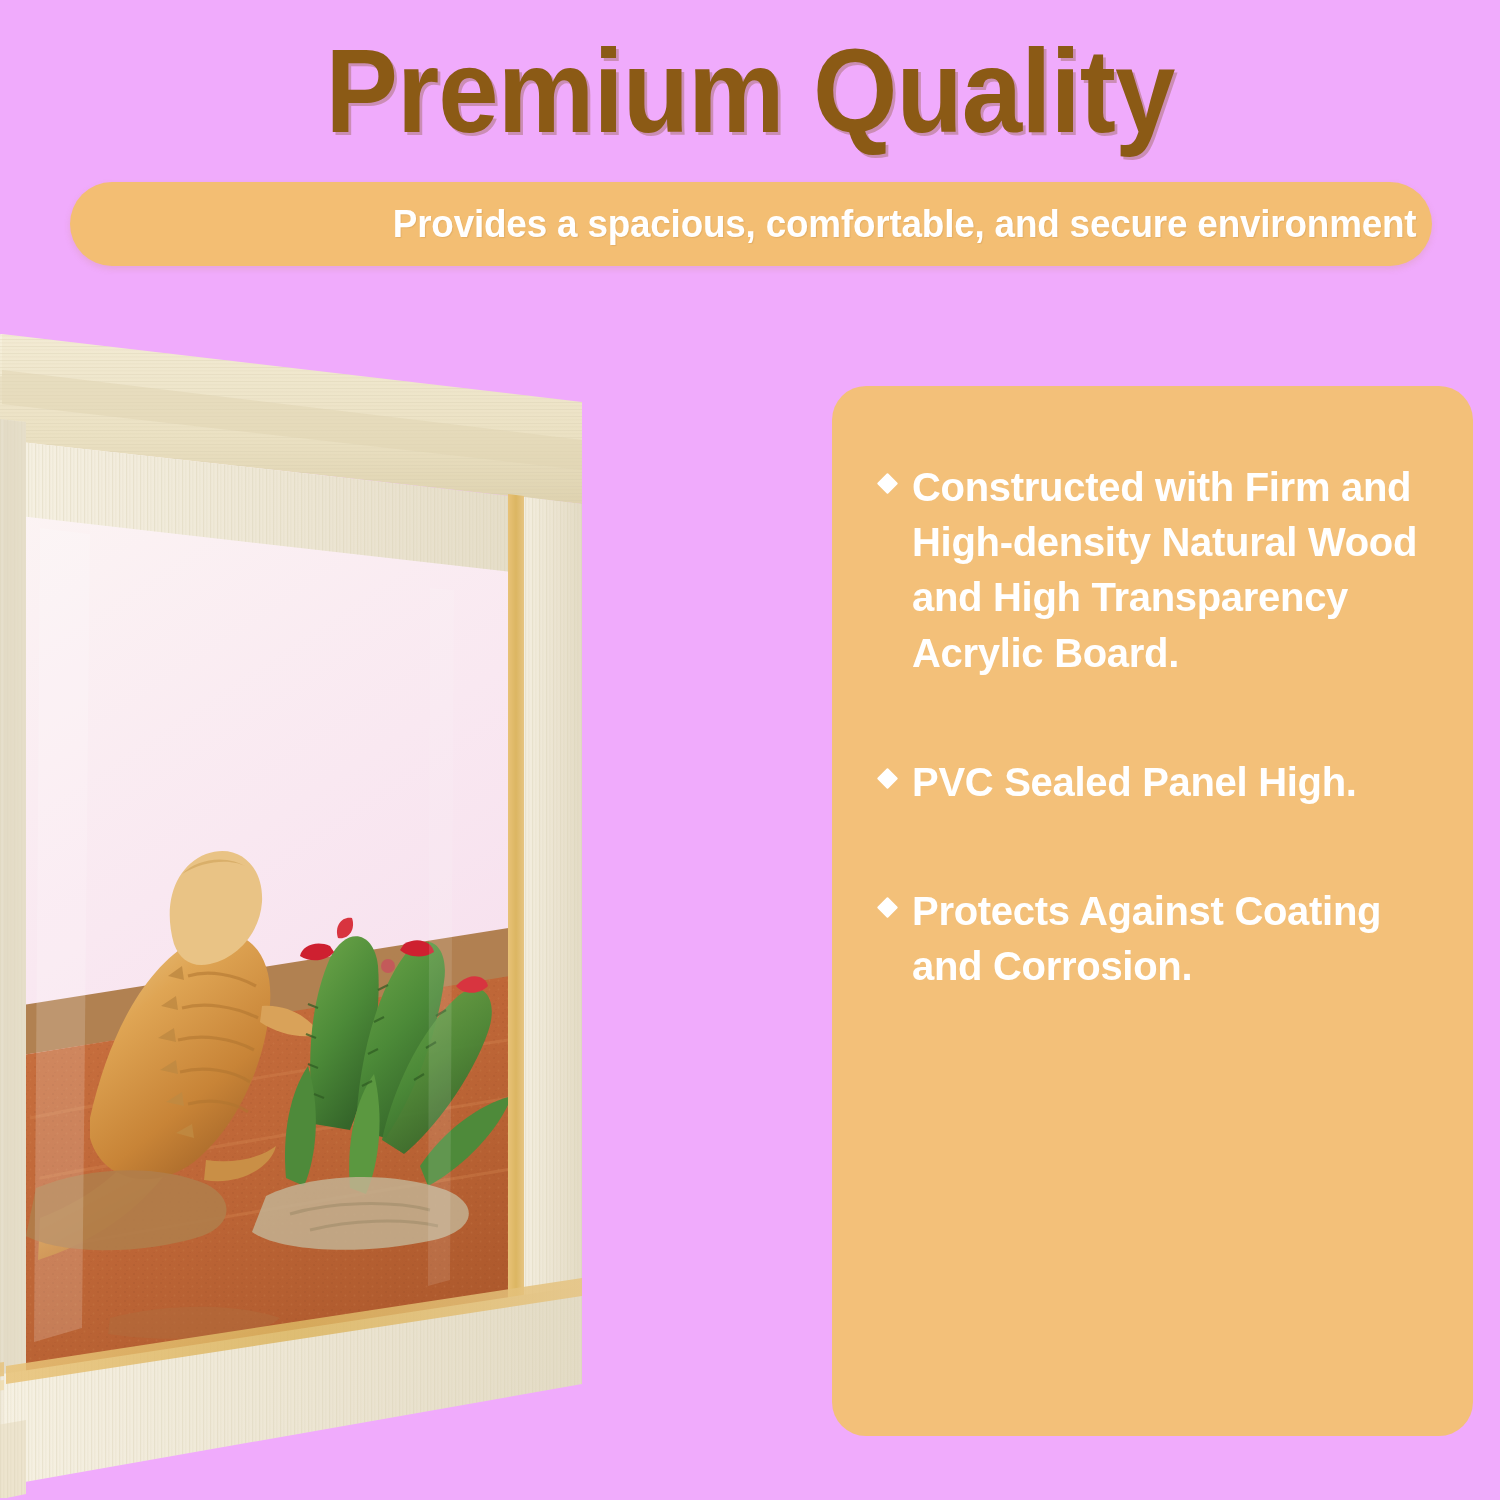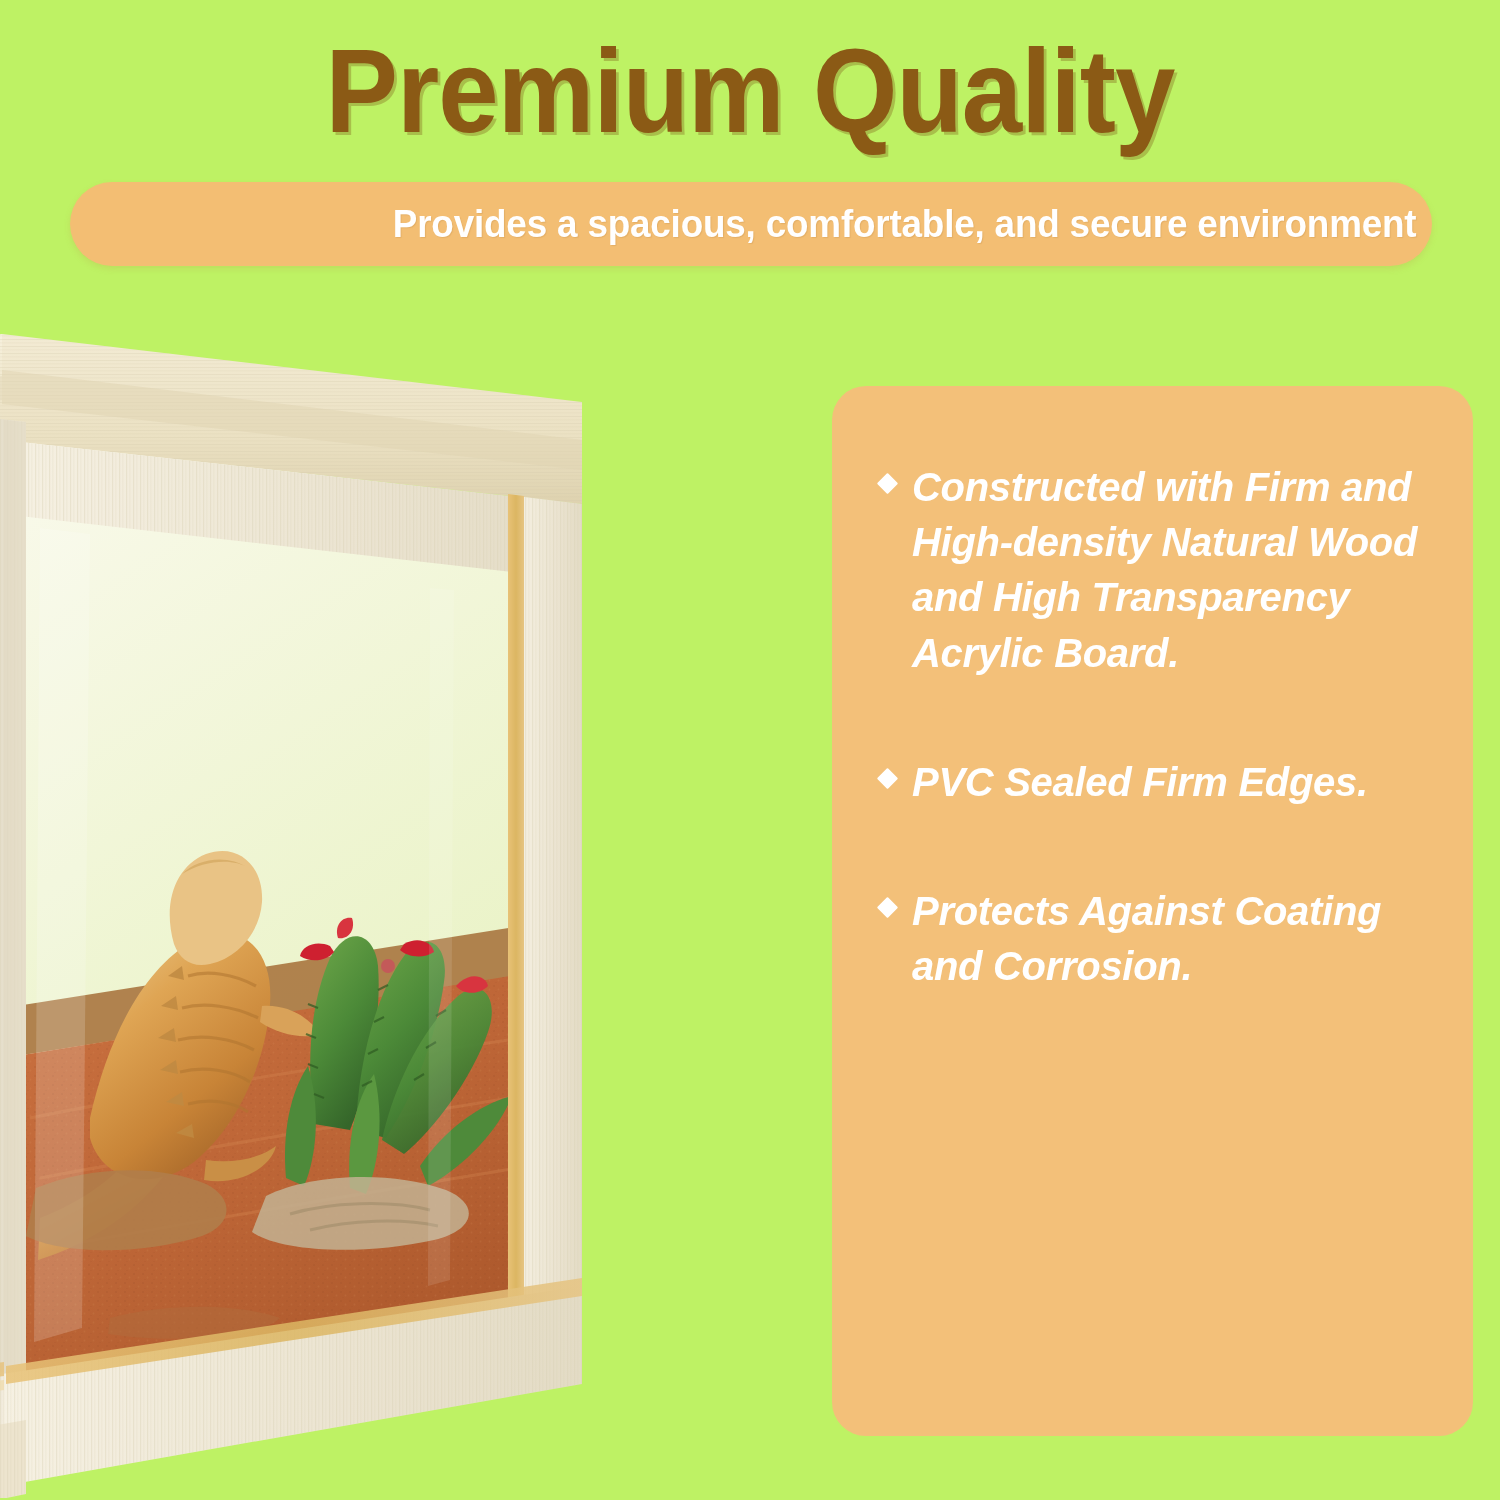--- a/index.html
+++ b/index.html
@@ -4,21 +4,21 @@
 <style>
   html, body {
     margin: 0;
     padding: 0;
     background: #FDF4EF;
   }
   .page {
     position: relative;
     width: 1500px;
     height: 1500px;
-    background: #bef264;
+    background: #f0abfc;
     overflow: hidden;
     font-family: "Liberation Sans", sans-serif;
   }
 
   
   .headline {
     position: absolute;
     left: 0;
     top: 28px;
     width: 1500px;
@@ -68,21 +68,20 @@
     height: 1050px;
     box-sizing: border-box;
     background: #F3C079;
     border-radius: 34px;
     padding: 74px 44px 40px 48px;
   }
   .bullet-list {
     margin: 0;
     padding: 0;
     list-style: none;
-    font-style: italic;
   }
   .bullet-item {
     display: flex;
     align-items: flex-start;
     margin-bottom: 74px;
   }
   .bullet-item:last-child { margin-bottom: 0; }
   .bullet-marker {
     flex: 0 0 auto;
     width: 15px;
@@ -467,21 +466,21 @@
   </div>
 
   <div class="feature-panel">
     <ul class="bullet-list">
       <li class="bullet-item">
         <span class="bullet-marker"></span>
         <span class="bullet-text">Constructed with Firm and High-density Natural Wood and High Transparency Acrylic Board.</span>
       </li>
       <li class="bullet-item">
         <span class="bullet-marker"></span>
-        <span class="bullet-text">PVC Sealed Firm Edges.</span>
+        <span class="bullet-text">PVC Sealed Panel High.</span>
       </li>
       <li class="bullet-item">
         <span class="bullet-marker"></span>
         <span class="bullet-text">Protects Against Coating and Corrosion.</span>
       </li>
     </ul>
   </div>
 
 </div>
 

